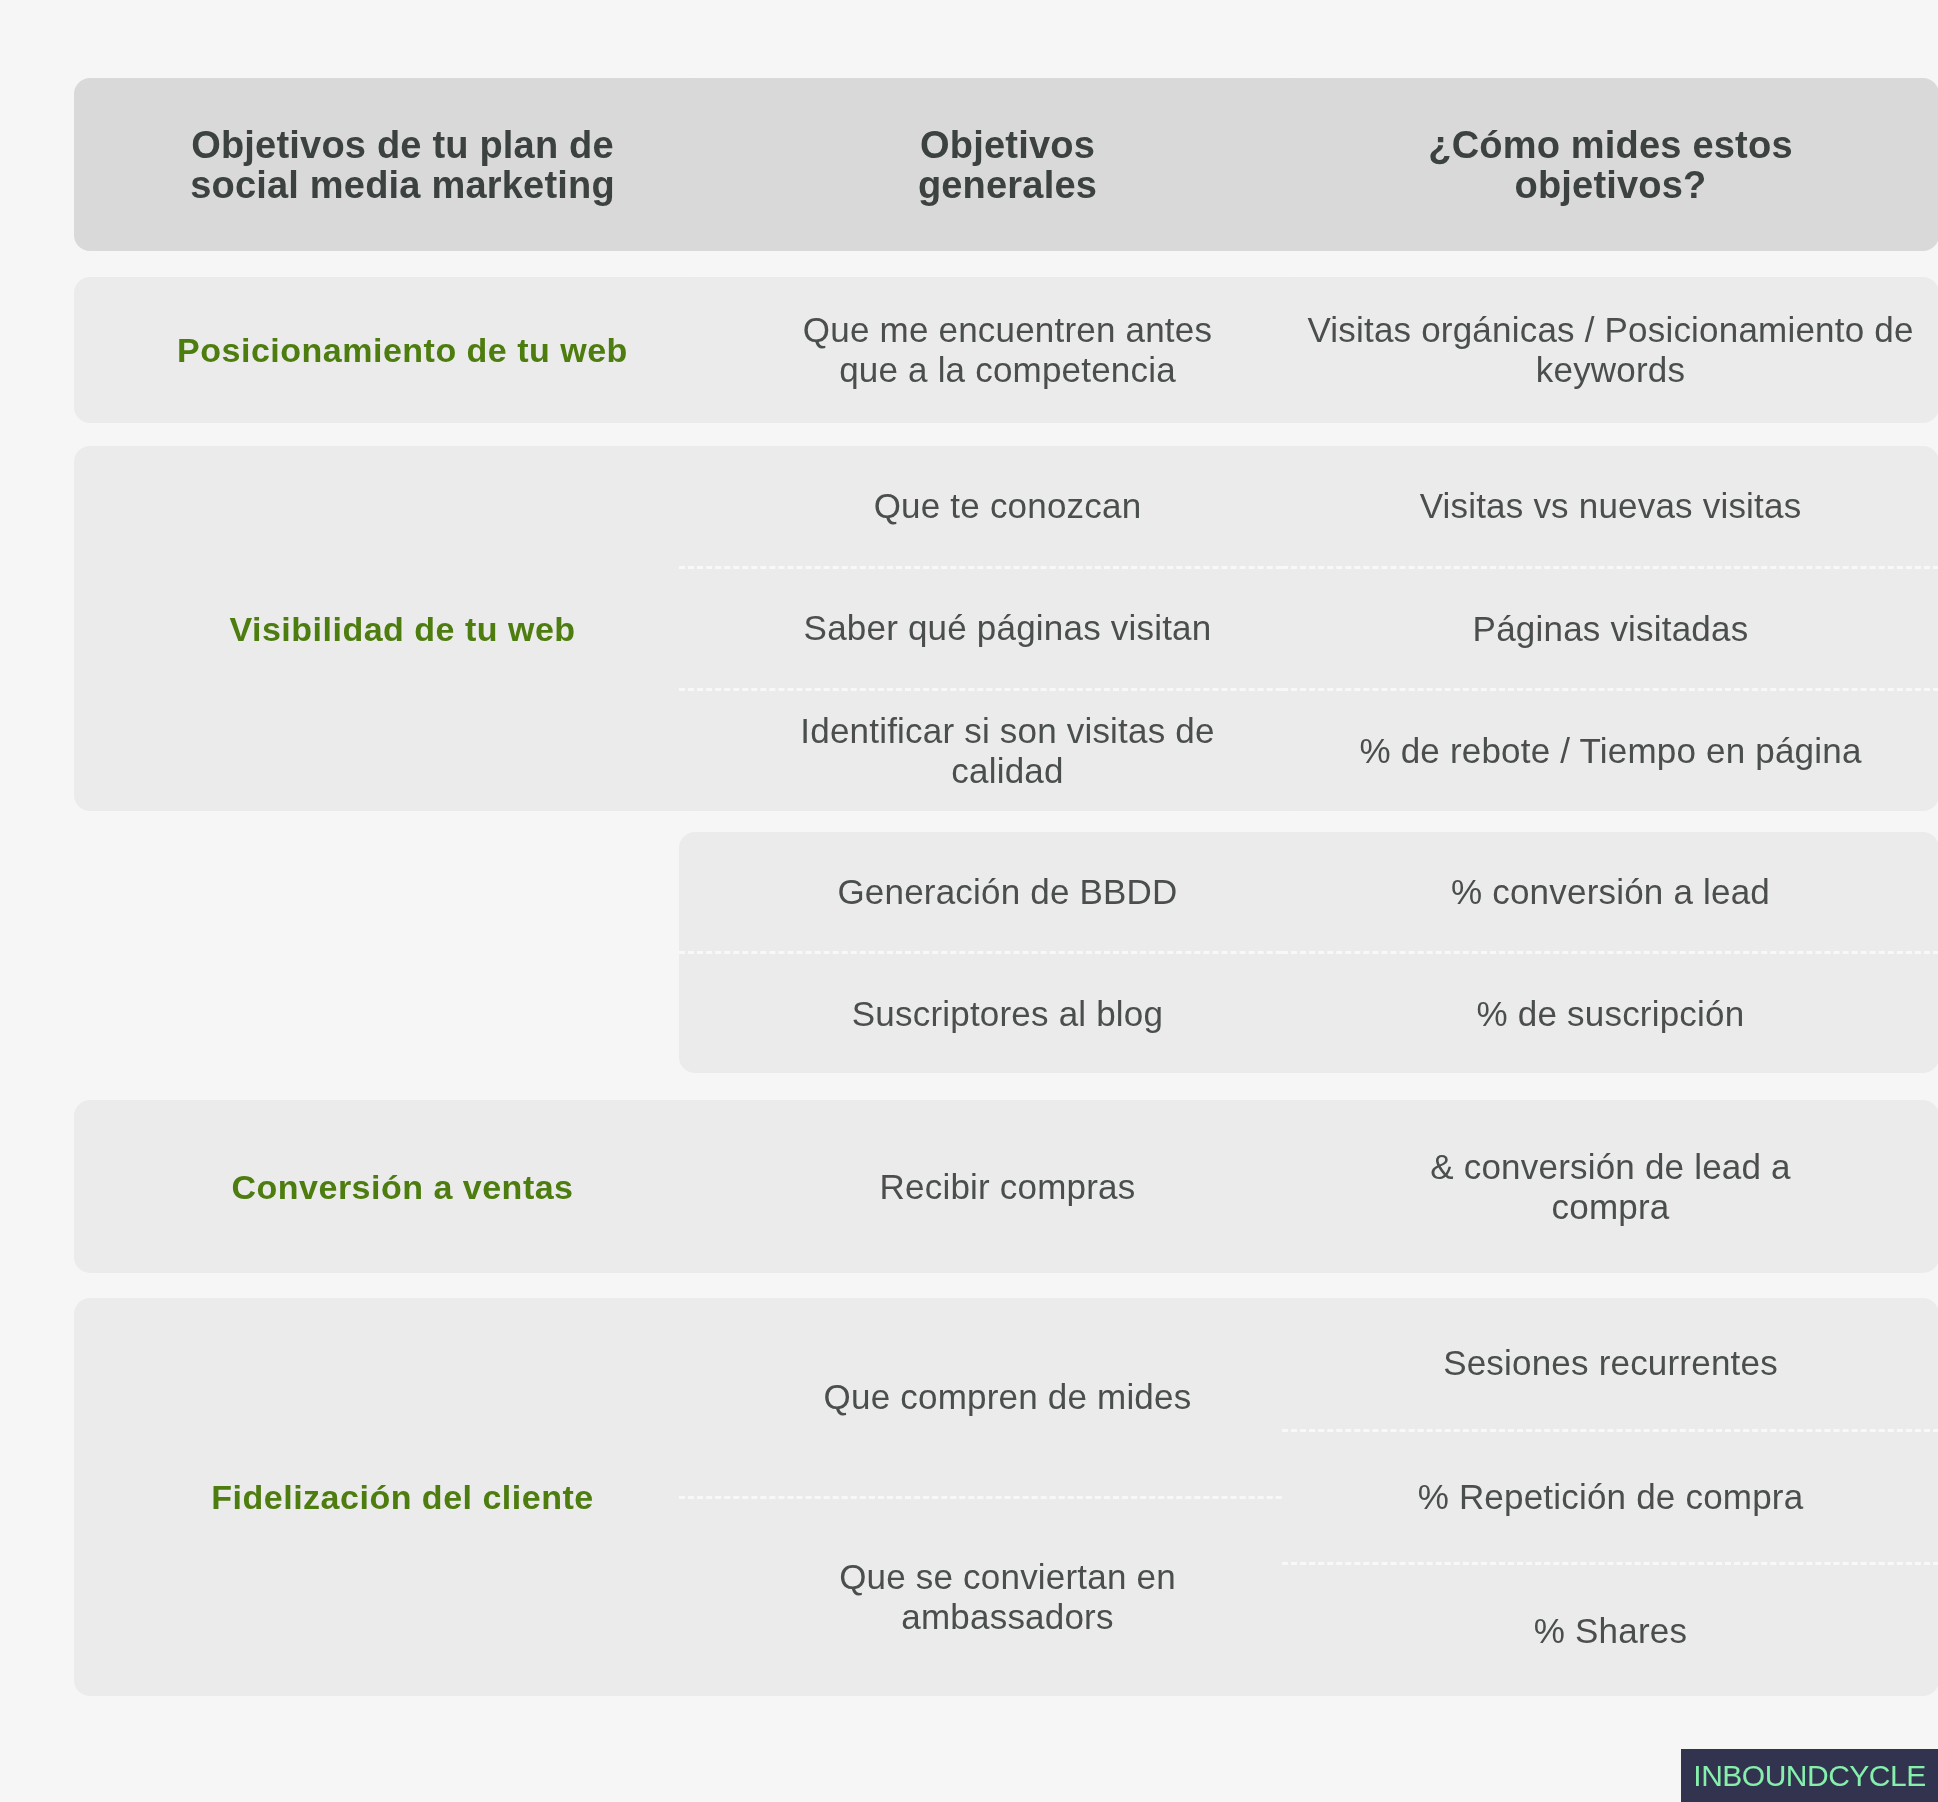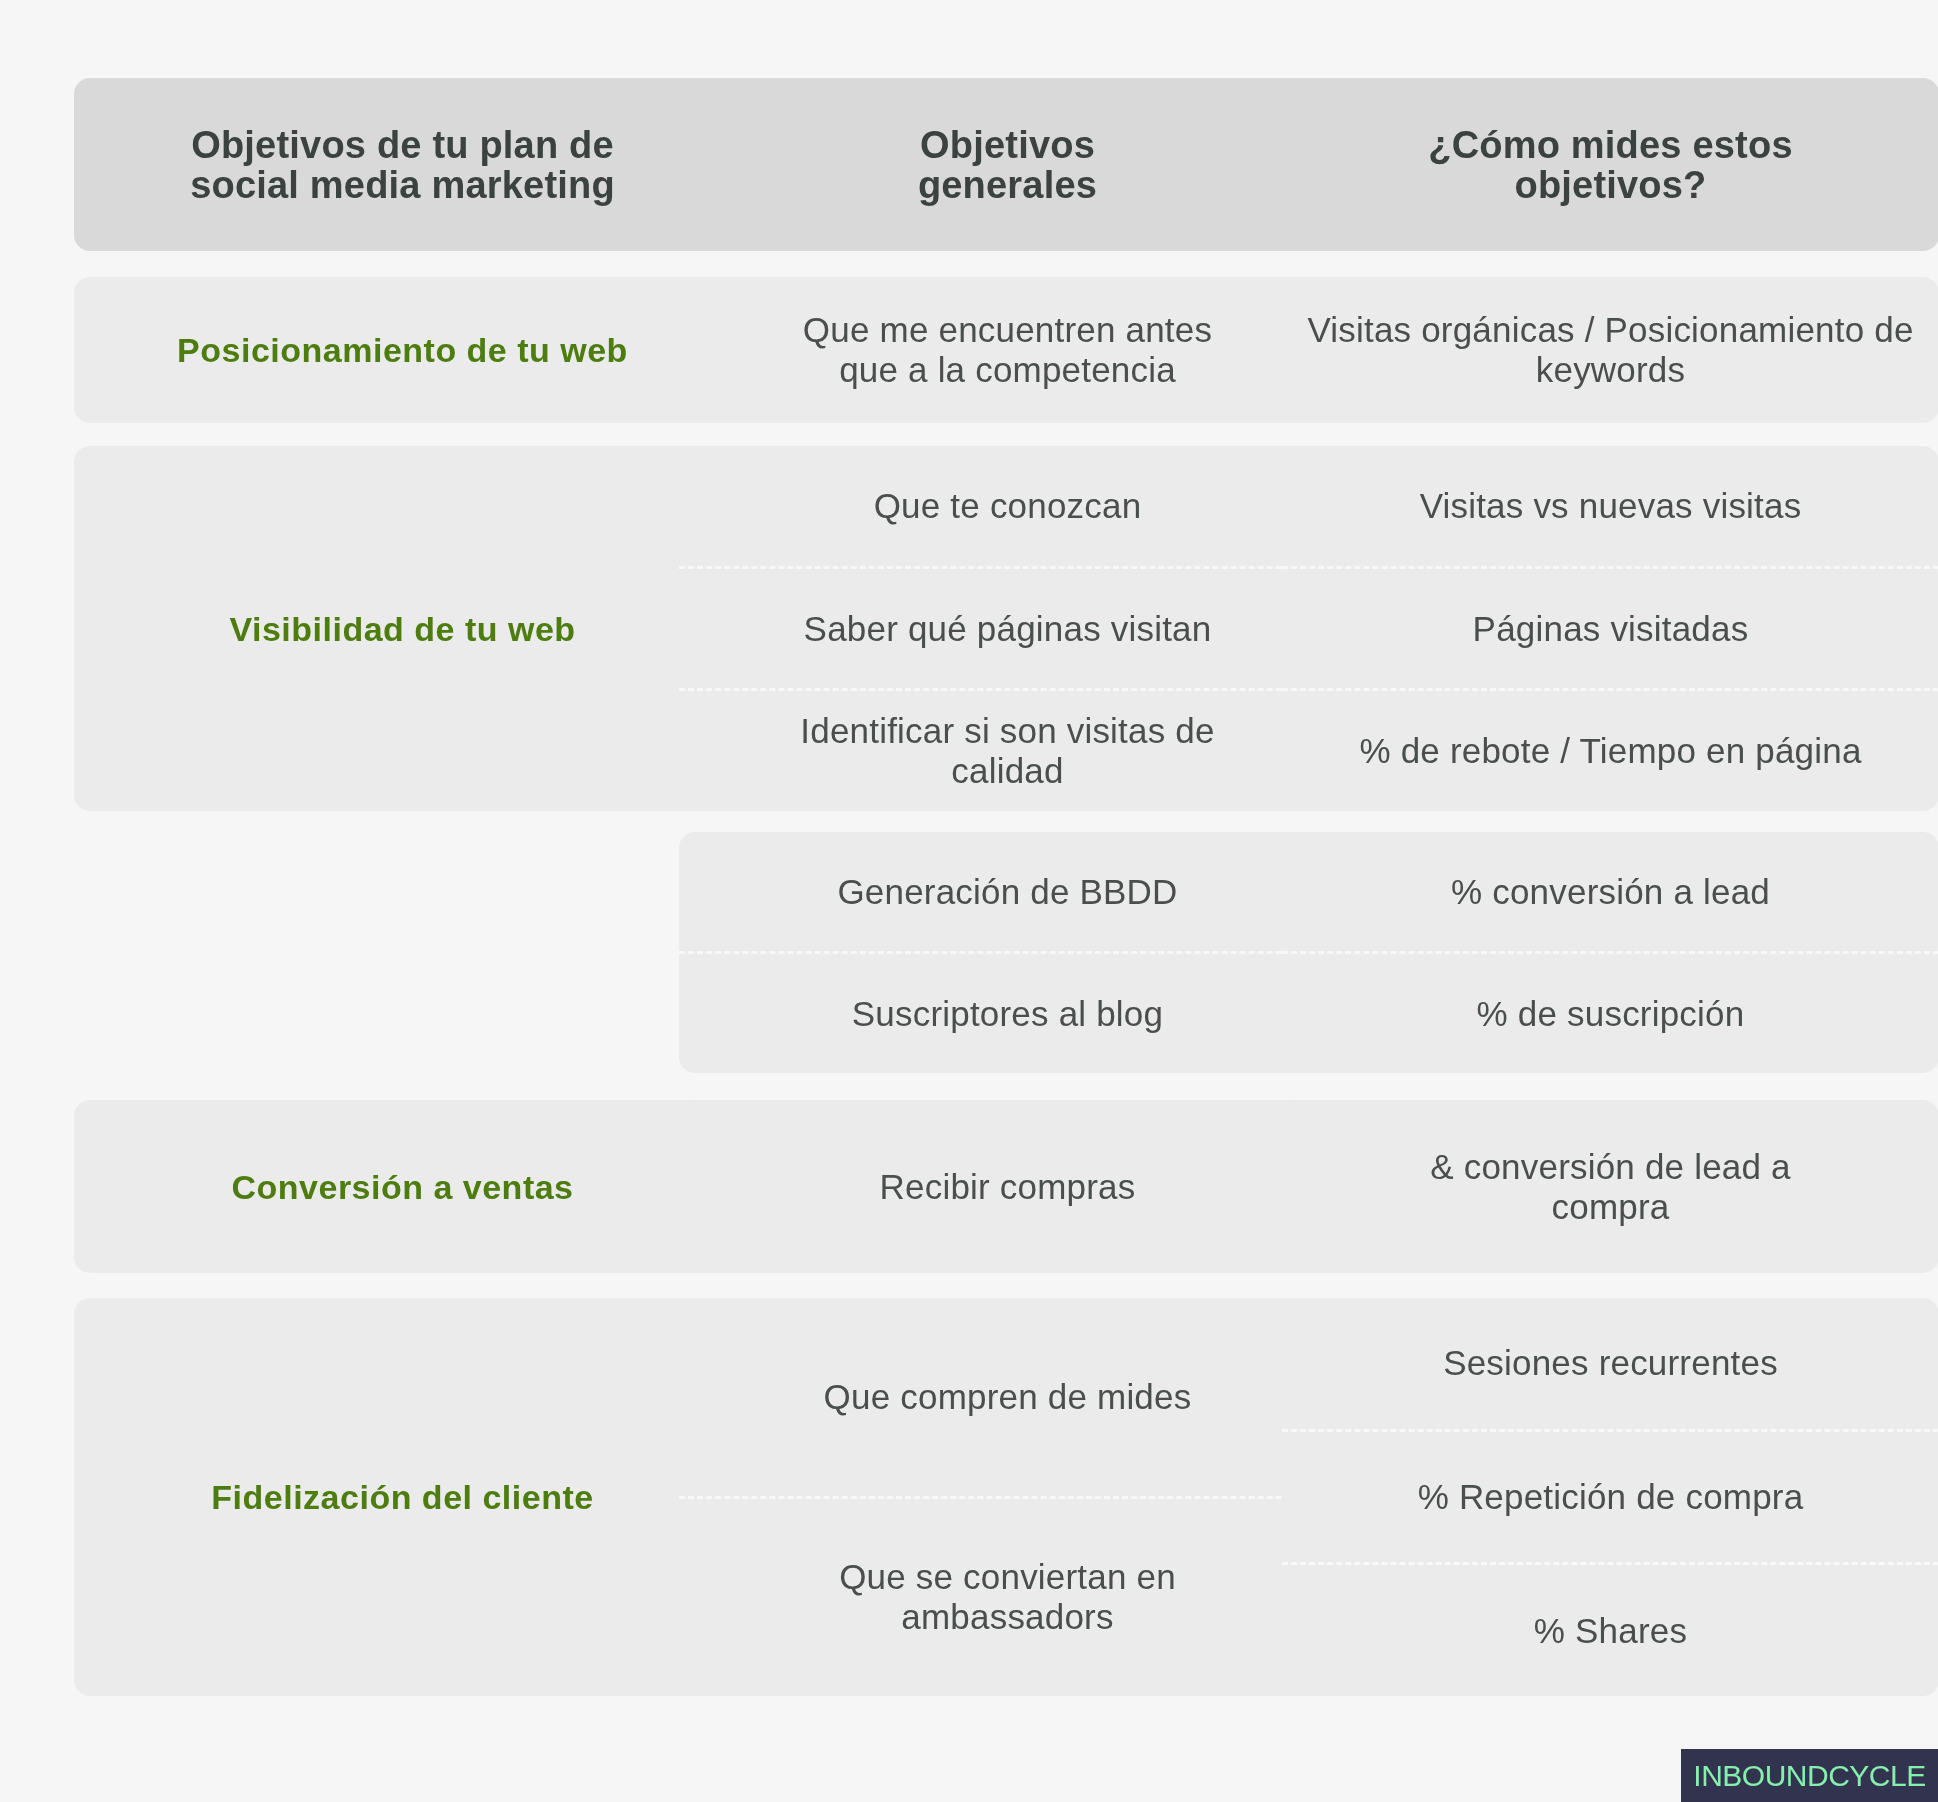--- a/index.html
+++ b/index.html
@@ -9,21 +9,21 @@
     font-family: "Liberation Sans", "DejaVu Sans", sans-serif;
     color: #3e4442;
   }
   .grid { position: absolute; left: 74px; top: 78px; width: 1775px; }
   .row { position: absolute; left: 0; width: 1775px; }
   .cell {
     position: absolute; top: 0; bottom: 0; width: 657px;
     border-radius: 16px; background: #ebebeb;
     display: flex; flex-direction: column; overflow: hidden;
   }
-  .c1 { left: 0; } .c2 { left: 605px; } .c3 { left: 1208px; }
+  .c1 { left: 0; } .c2 { left: 605px; justify-content: flex-end; } .c3 { left: 1208px; }
   .head .cell { background: #d9d9d9; }
   .sub {
     flex: 1; display: flex; align-items: center; justify-content: center;
     text-align: center; padding: 0 30px; font-size: 35px; line-height: 40px;
     color: #4a4f4d; letter-spacing: 0.2px;
   }
   .sub + .sub { border-top: 3px dashed #f8f8f8; }
   .head .sub { font-weight: bold; font-size: 38px; line-height: 40px; color: #3c4240; }
   .c1 .sub.label { font-weight: bold; font-size: 34px; color: #4d7c0f; letter-spacing: 0.5px; }
   .logo {

